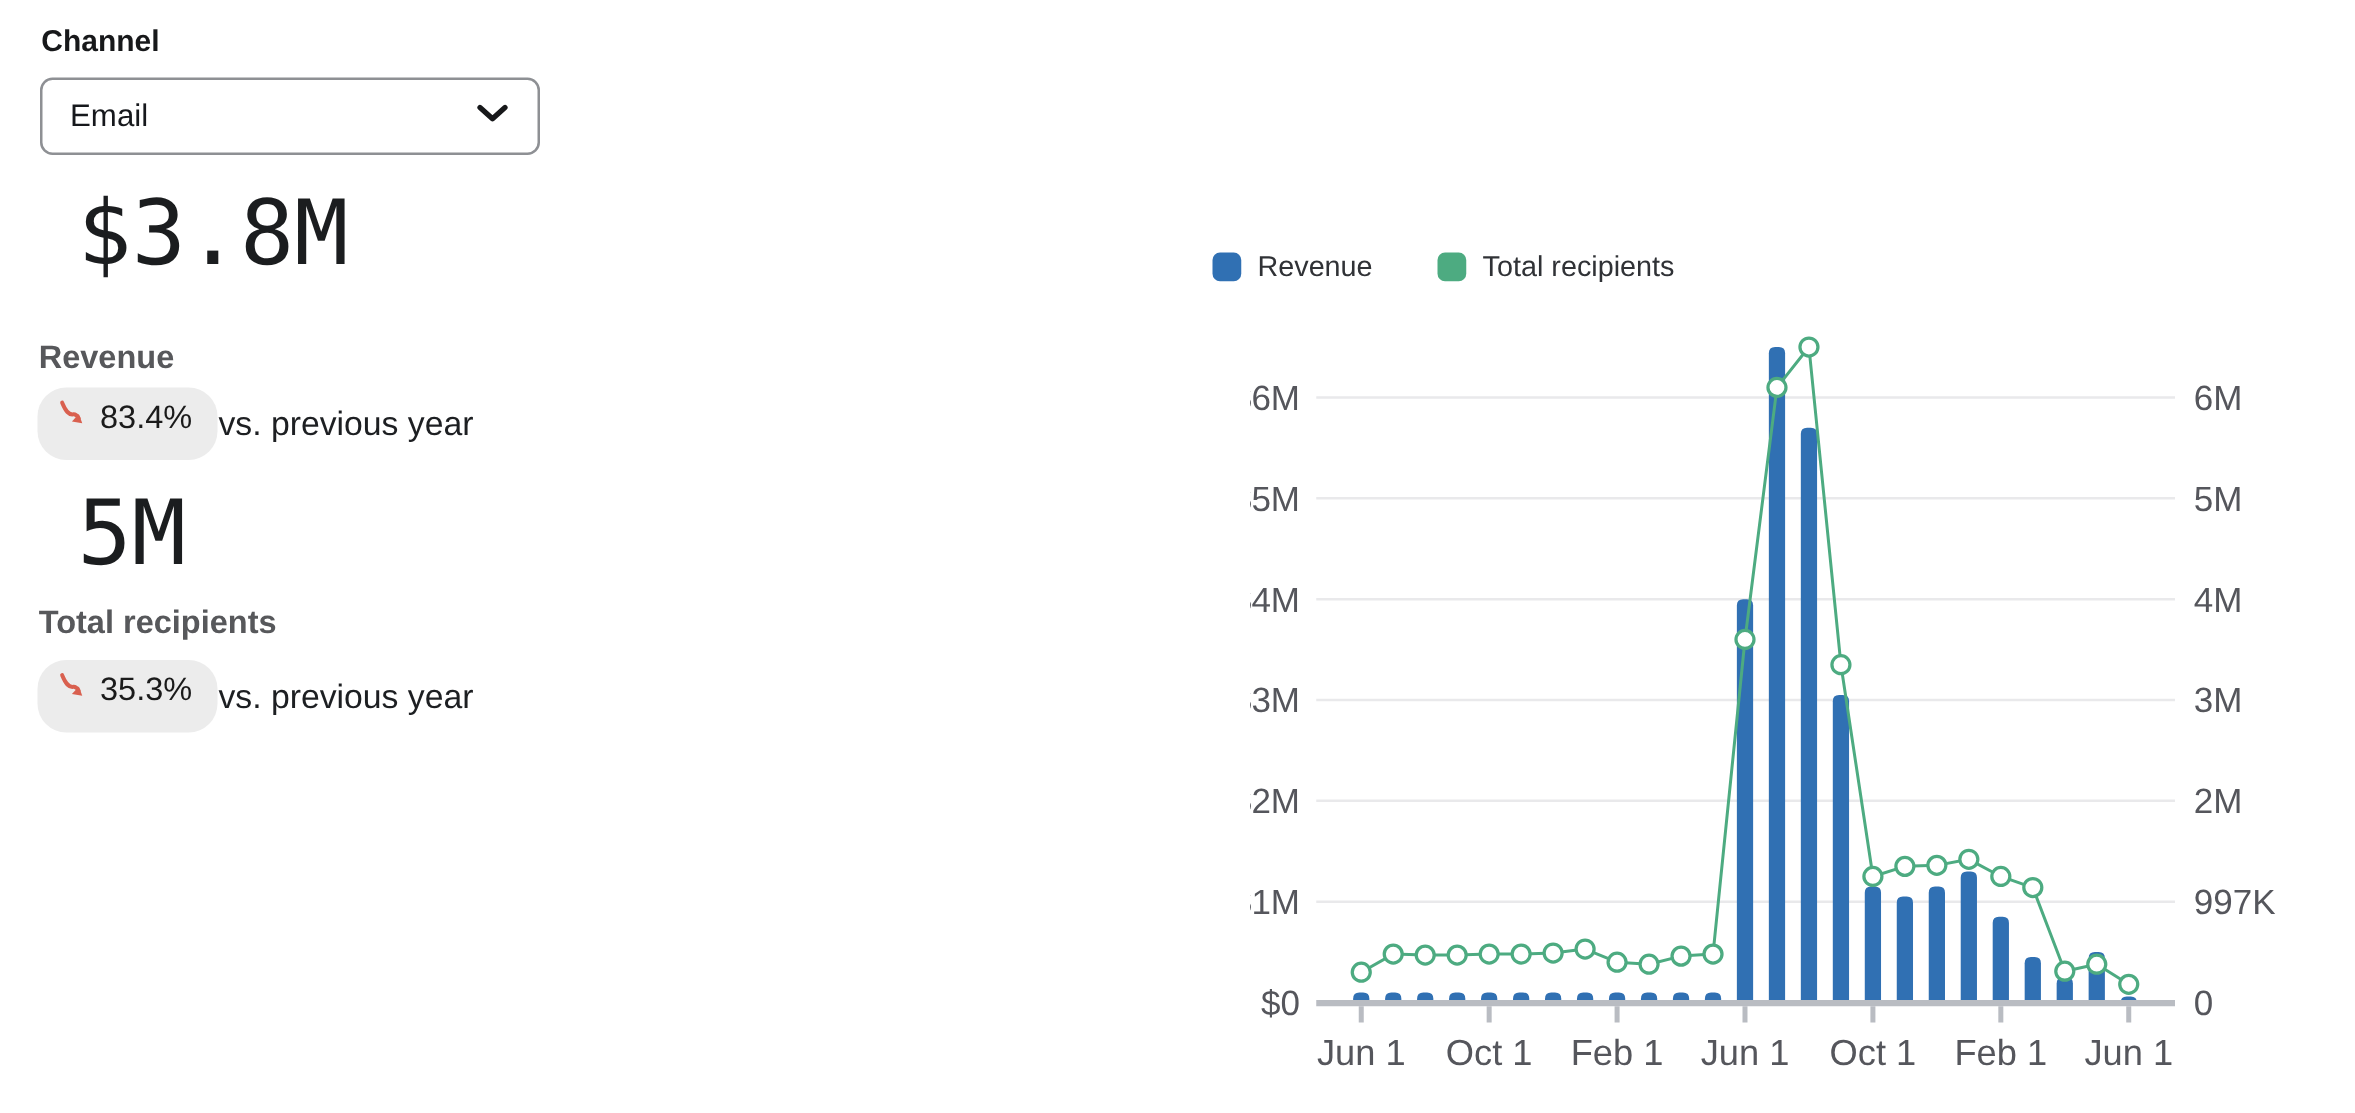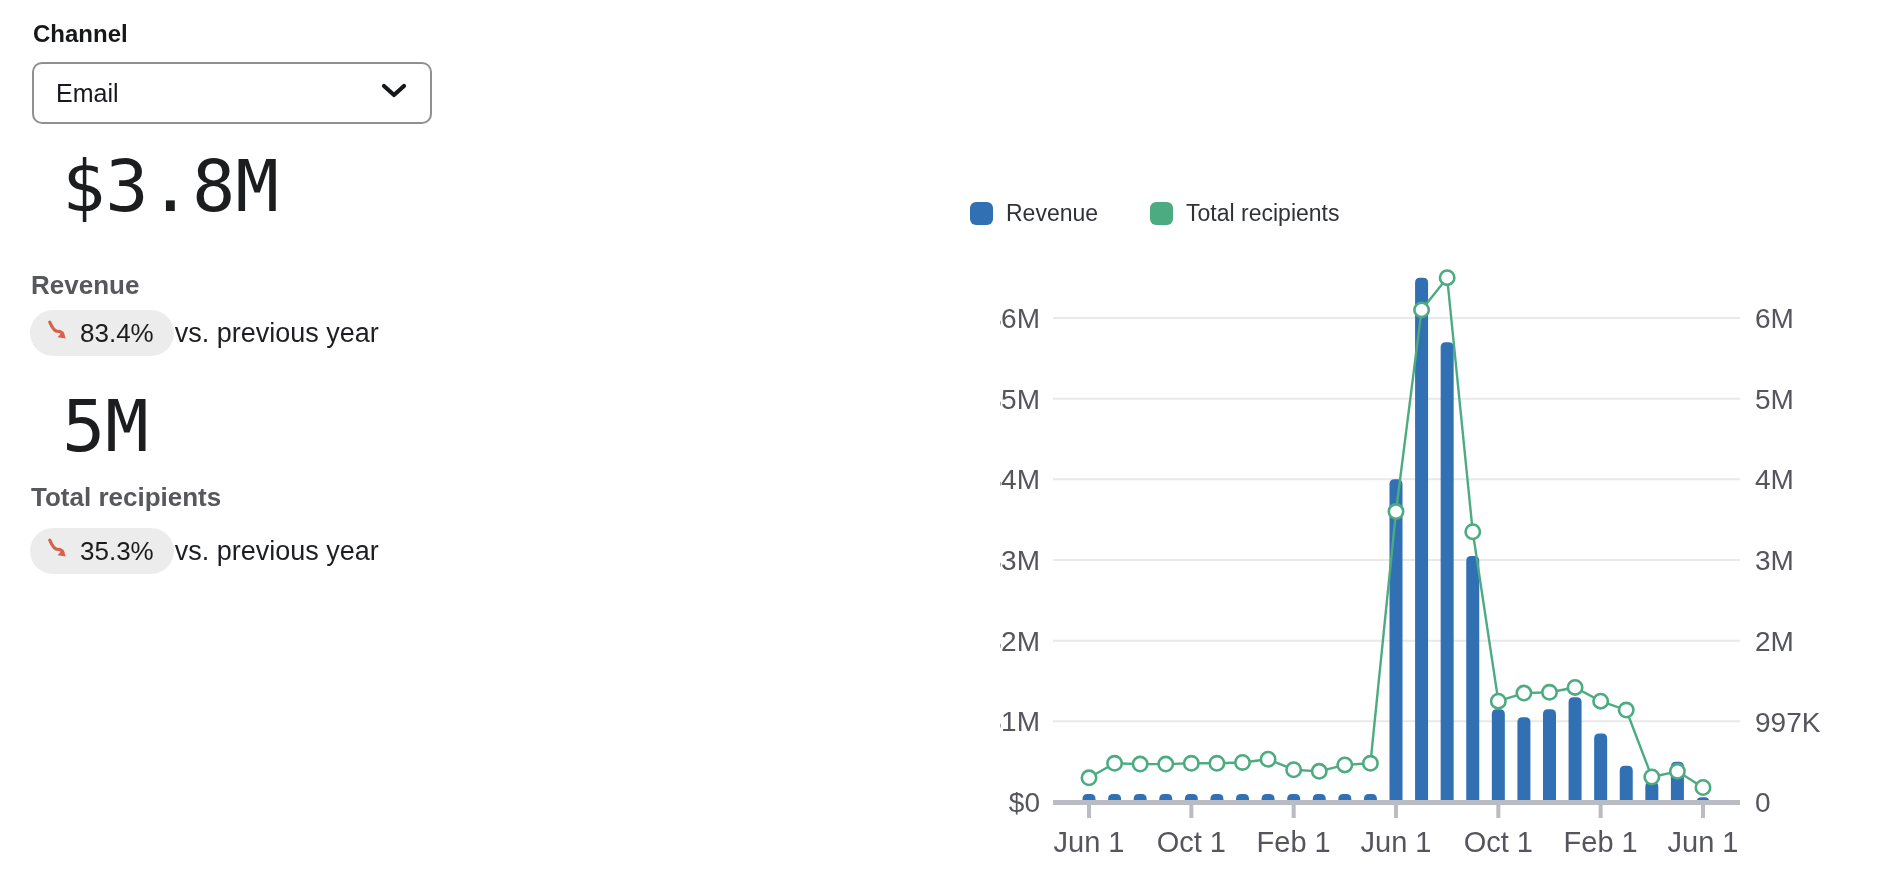--- a/index.html
+++ b/index.html
@@ -17,21 +17,21 @@
   .select-value{font-size:25px;color:#16181c;}
   .chev{flex:0 0 auto;}
   .metric-value{
     position:absolute;left:30px;font-family:"DejaVu Sans Mono", monospace;
     font-size:72px;line-height:1;color:#1b1d1f;letter-spacing:0px;margin-left:32px;
   }
   .metric-label{position:absolute;left:31px;font-size:26px;font-weight:700;color:#57585b;}
   .delta-row{position:absolute;left:30px;display:flex;align-items:center;}
   .pill{
     display:inline-flex;align-items:center;gap:9px;height:46px;
-    padding:0 20px 0 15px;border-radius:23px;background:var(--badge,#ececec);
+    padding:0 20px 12px 15px;border-radius:23px;background:var(--badge,#ececec);
   }
   .pill-value{font-size:26px;color:#1b1b1b;}
   .trend-icon{color:var(--trend,#d9604f);display:block;}
   .vs-text{font-size:27px;color:#1d1f22;margin-left:1px;}
   .legend{position:absolute;left:970px;top:200px;display:flex;align-items:center;gap:52px;}
   .legend-item{display:flex;align-items:center;gap:13px;cursor:pointer;}
   .swatch{width:23px;height:23px;border-radius:6px;background:#888;display:inline-block;}
   .legend-label{font-size:23px;color:#303236;}
   #chart{position:absolute;left:1000px;top:230px;}
 </style>

